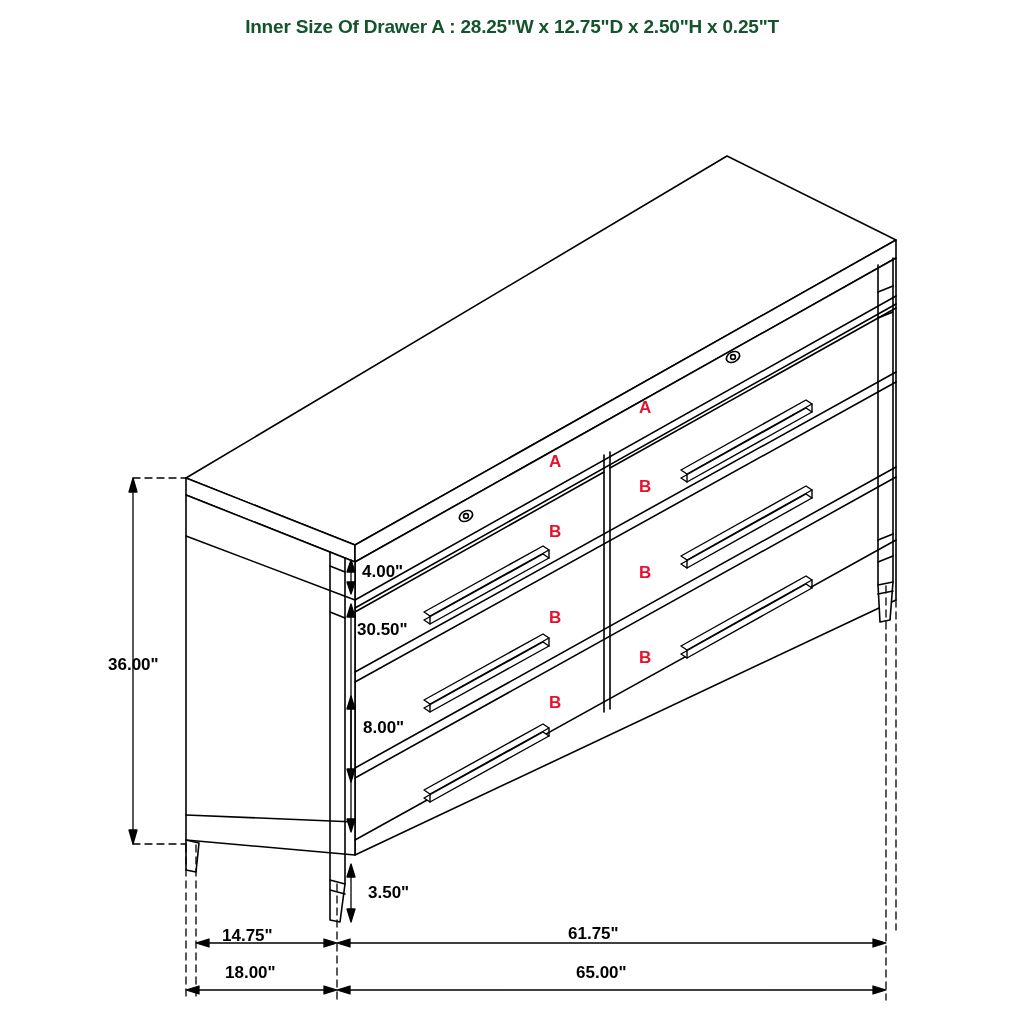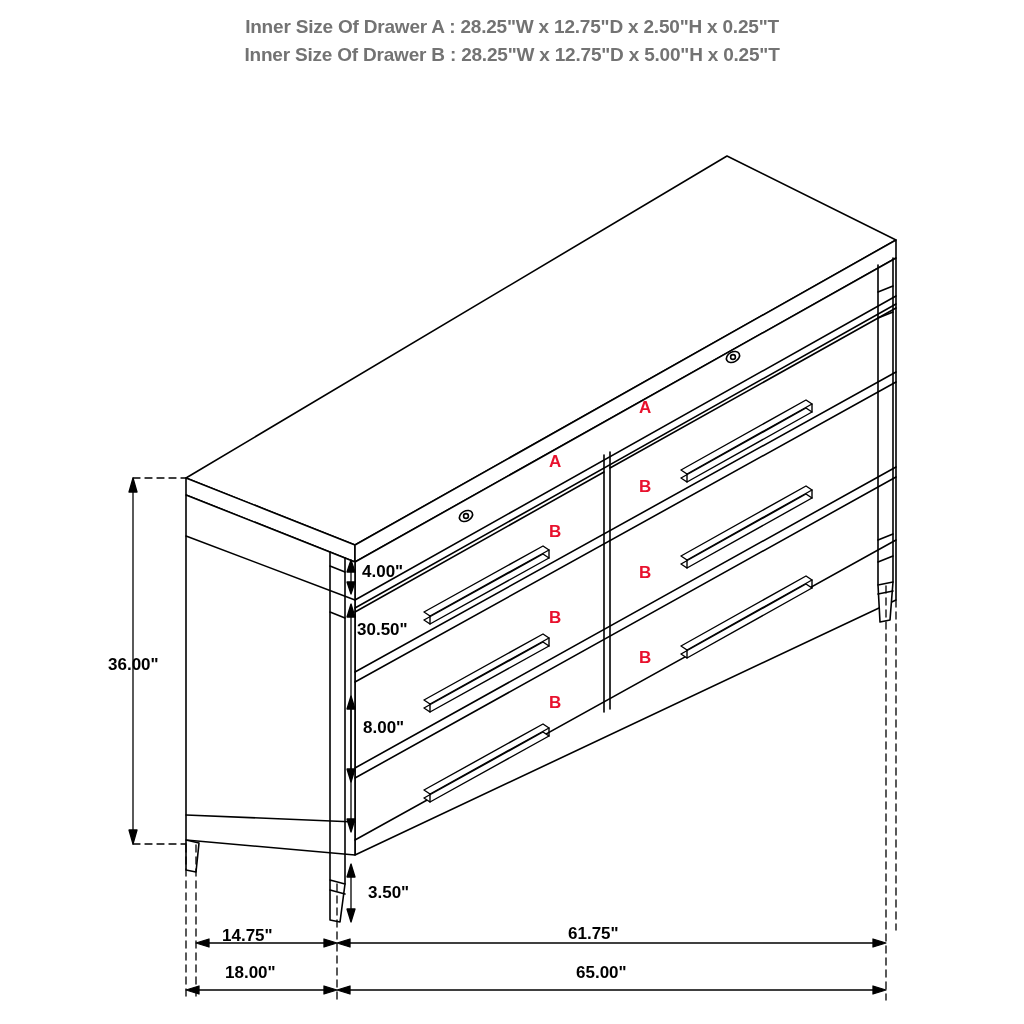--- a/index.html
+++ b/index.html
@@ -16,21 +16,21 @@
     overflow: hidden;
   }
   .hdr {
     position: absolute;
     left: 0;
     top: 0;
     width: 1024px;
     text-align: center;
     font-weight: bold;
     font-size: 19px;
-    color: #737373;
+    color: #14532d;
     letter-spacing: -0.2px;
   }
   .hdr-line1 { top: 16px; }
   .hdr-line2 { top: 44px; }
 
   svg.drawing {
     position: absolute;
     left: 0;
     top: 0;
     width: 1024px;
@@ -53,21 +53,20 @@
     color: #e8112d;
     white-space: nowrap;
   }
 </style>
 </head>
 <body>
 
 <div id="page">
 
   <div class="hdr hdr-line1">Inner Size Of Drawer A : 28.25"W x 12.75"D x 2.50"H x 0.25"T</div>
-  <div class="hdr hdr-line2">Inner Size Of Drawer B : 28.25"W x 12.75"D x 5.00"H x 0.25"T</div>
 
   <svg class="drawing" viewBox="0 0 1024 1024">
     <g fill="none" stroke="#000" stroke-width="1.6" stroke-linejoin="round" stroke-linecap="round">
 
       <polygon points="727,156 896,240 355,545 186,478" fill="#ffffff"></polygon>
 
       <polygon points="186,478 355,545 355,562 186,495" fill="#ffffff"></polygon>
       <polygon points="355,545 896,240 896,258 355,562" fill="#ffffff"></polygon>
 
       <polygon points="355,562 896,258 896,600 355,855" fill="#ffffff"></polygon>

